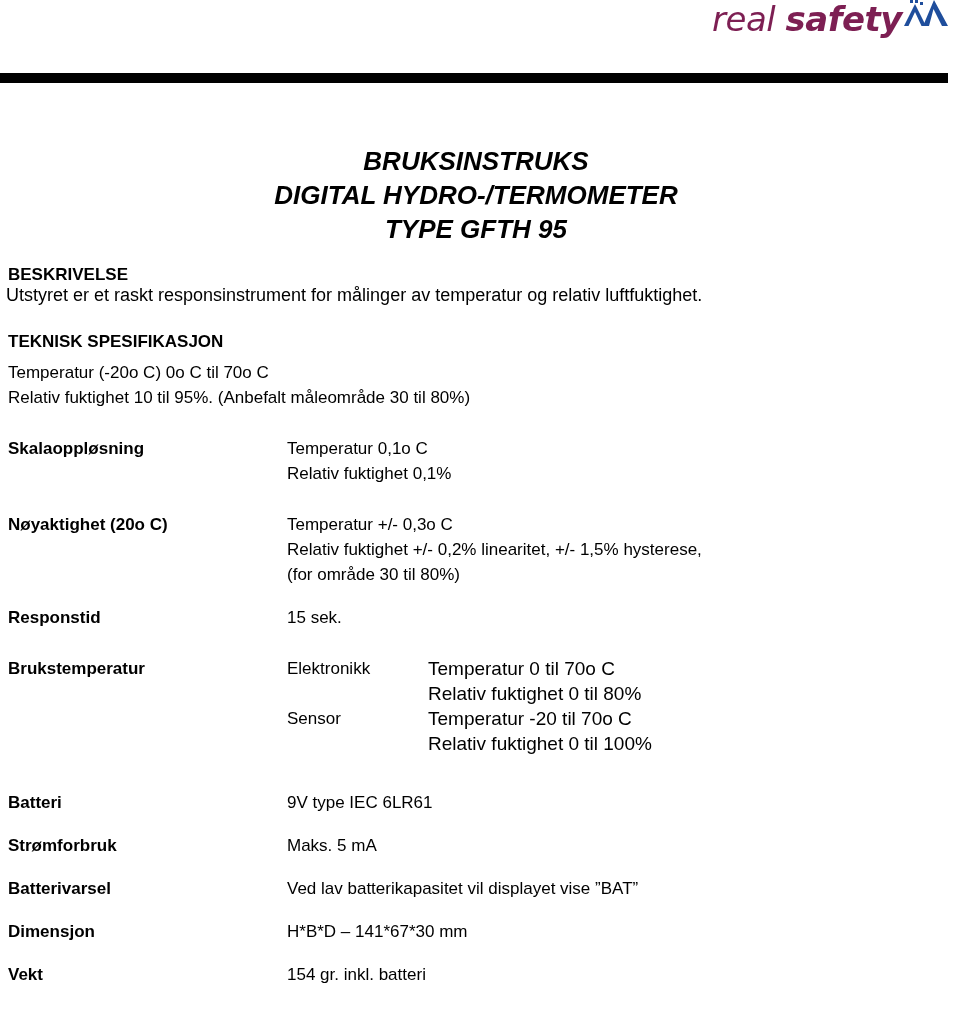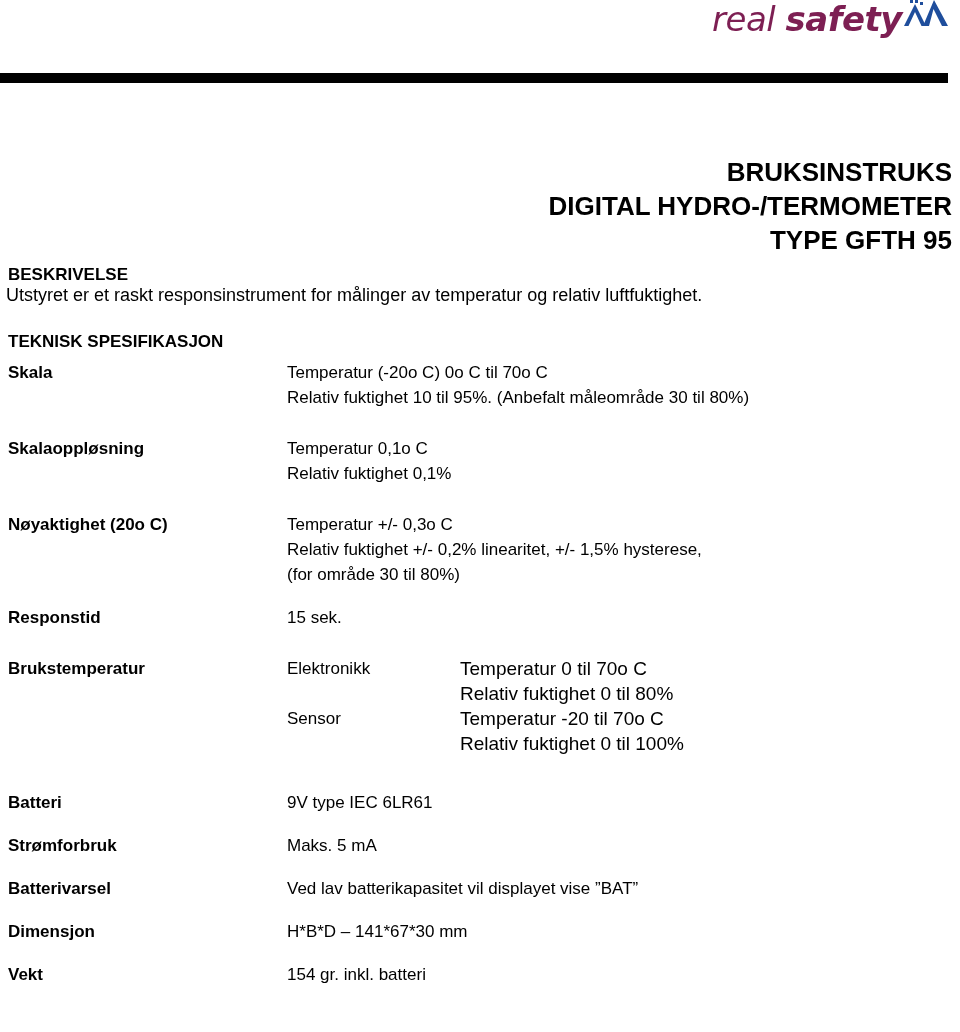--- a/index.html
+++ b/index.html
@@ -52,23 +52,24 @@
     top: 73px;
     width: 948px;
     height: 10px;
     background: #000000;
   }
 
   
   .title-block {
     position: absolute;
     left: 0;
-    top: 155px;
+    top: 144px;
     width: 952px;
-    text-align: right;
+    text-align: center;
+    font-style: italic;
   }
   .title-line {
     font-size: 26px;
     font-weight: 700;
     line-height: 34px;
     letter-spacing: 0px;
   }
 
   
   .content {
@@ -114,21 +115,20 @@
   }
   .value .vline {
     display: block;
     white-space: nowrap;
   }
 
   
   .subrow {
     display: flex;
     align-items: flex-start;
-    gap: 32px;
   }
   .subrow .subkey {
     width: 141px;
     flex: 0 0 141px;
     font-size: 17px;
     font-weight: 400;
     line-height: 25px;
   }
   .subrow .subval {
     flex: 1 1 auto;
@@ -168,21 +168,20 @@
   <div class="section-heading">BESKRIVELSE</div>
   <div class="para">Utstyret er et raskt responsinstrument for målinger av temperatur og relativ luftfuktighet.</div>
 
   <div class="spacer-lg"></div>
 
   <div class="section-heading">TEKNISK SPESIFIKASJON</div>
 
   <div class="spacer-sm"></div>
 
   <div class="row">
-    <div class="label">Skala</div>
     <div class="value">
       <span class="vline">Temperatur (-20o C) 0o C til 70o C</span>
       <span class="vline">Relativ fuktighet 10 til 95%. (Anbefalt måleområde 30 til 80%)</span>
     </div>
   </div>
 
   <div class="spacer-lg"></div>
 
   <div class="row">
     <div class="label">Skalaoppløsning</div>

